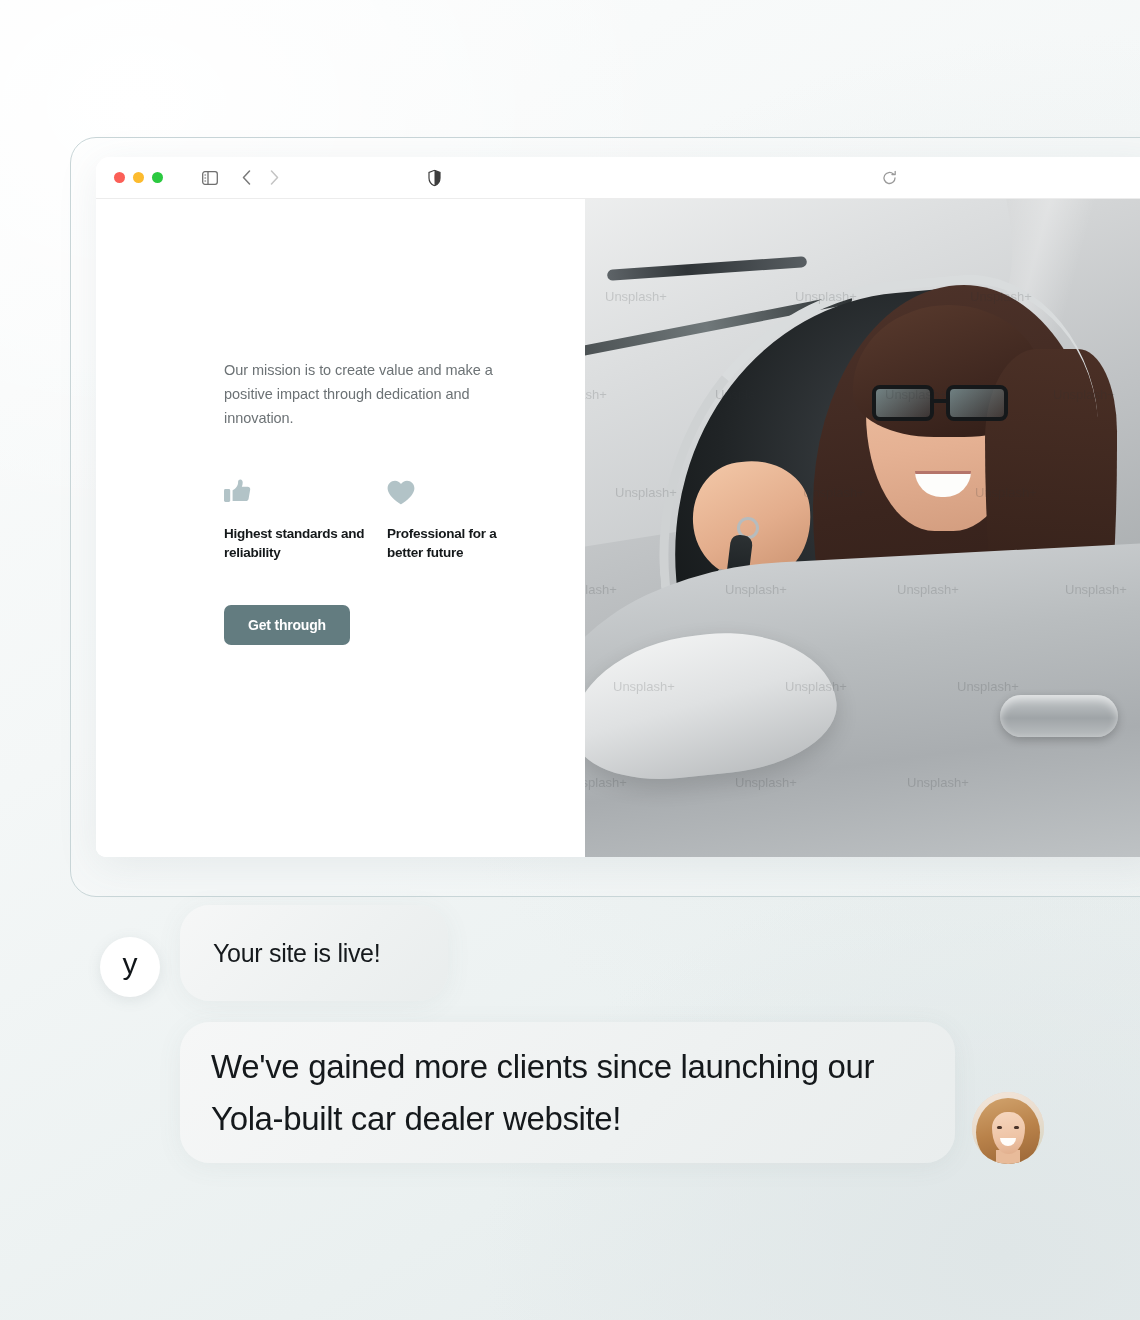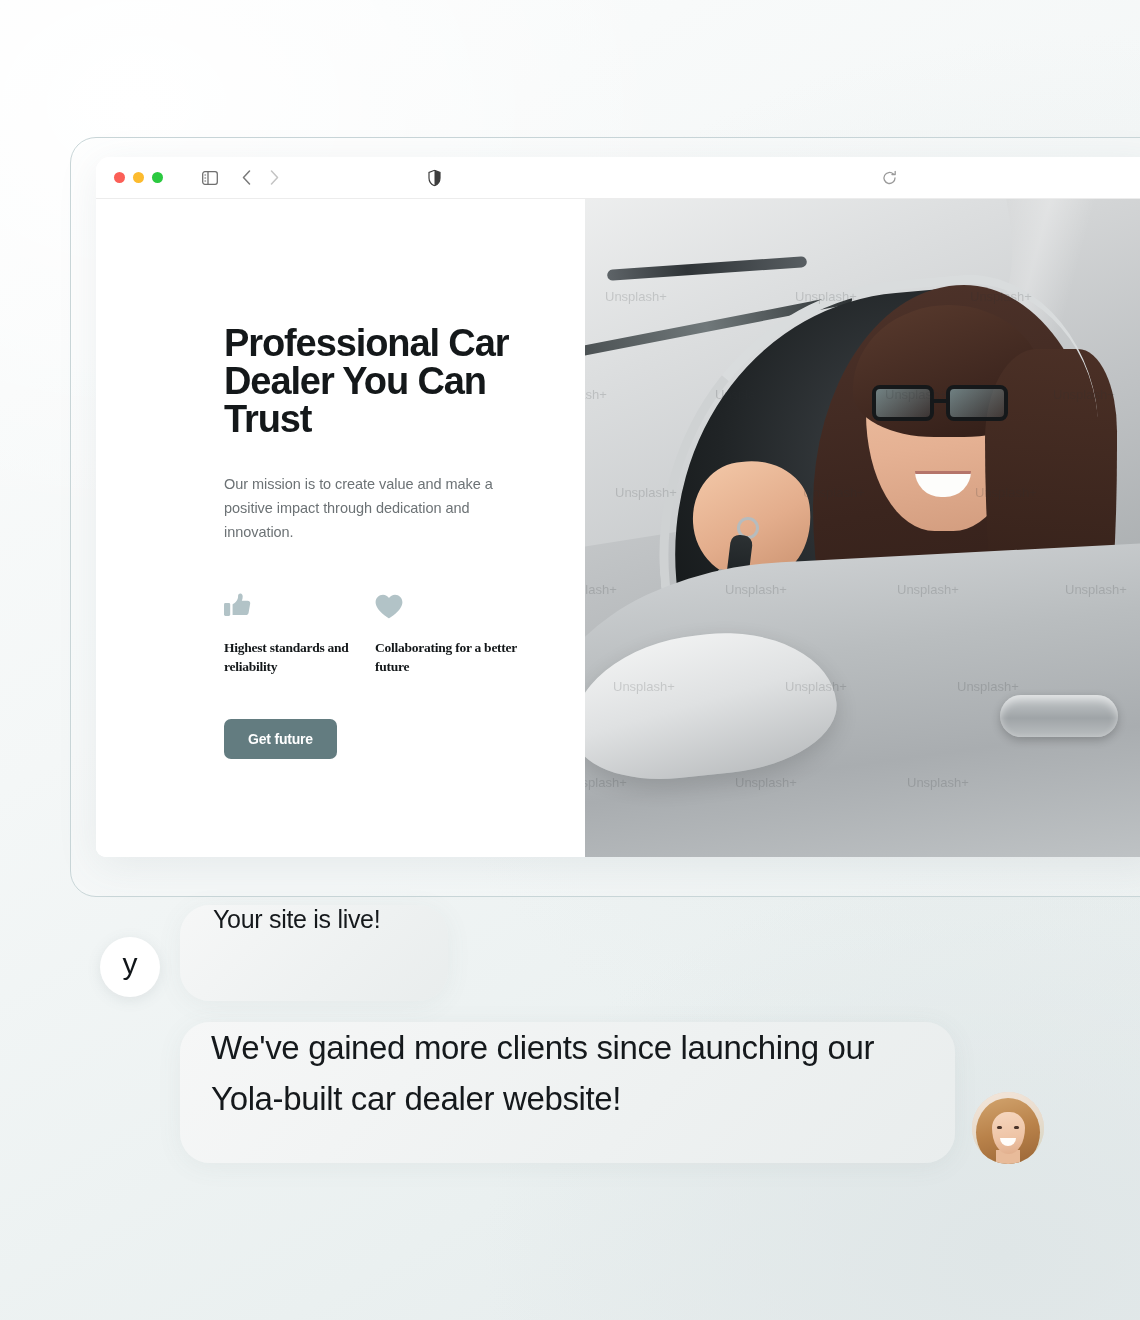--- a/index.html
+++ b/index.html
@@ -151,22 +151,21 @@
     font-size: 14.5px;
     line-height: 1.65;
     color: #6c7275;
     max-width: 285px;
     letter-spacing: -0.05px;
   }
 
   .features {
     margin-top: 44px;
     display: flex;
-    gap: 6px;
-    font-family: Liberation Serif, serif;
+    gap: 18px;
   }
   .feature {
     width: 145px;
   }
   .feature-icon {
     height: 30px;
     display: flex;
     align-items: flex-end;
     color: #b2c3c7;
   }
@@ -434,21 +433,21 @@
     top: -3px;
   }
 
   .bubble {
     position: absolute;
     background: linear-gradient(135deg, #f6f7f7 0%, #eef1f1 60%, #e9eded 100%);
     border-radius: 30px;
     z-index: 3;
     box-shadow: 0 4px 26px rgba(95,115,120,0.07);
     display: flex;
-    align-items: flex-start;
+    align-items: center;
   }
 
   .bubble-short {
     left: 180px;
     top: 905px;
     width: 268px;
     height: 96px;
     padding: 0 33px;
   }
   .bubble-short .bubble-text {
@@ -573,47 +572,46 @@
       <svg width="15" height="15" viewBox="0 0 15 15" fill="none">
         <path d="M13 7.5a5.5 5.5 0 1 1-1.7-4" stroke="currentColor" stroke-width="1.3" stroke-linecap="round" fill="none"></path>
         <path d="M13.2 0.8v3.2h-3.2" stroke="currentColor" stroke-width="1.3" stroke-linecap="round" stroke-linejoin="round" fill="none"></path>
       </svg>
     </span>
   </div>
 
   <div class="page-content">
 
     <div class="hero-left">
-      <h1 class="hero-headline">Professional Car Dealer You Can Trust</h1>
       <p class="hero-subtext">Our mission is to create value and make a positive impact through dedication and innovation.</p>
 
       <div class="features">
 
         <div class="feature">
           <div class="feature-icon">
             <svg width="27" height="26" viewBox="0 0 27 26" fill="currentColor">
               <rect x="0" y="10" width="6.2" height="13" rx="1.4"></rect>
               <path d="M8.6 23V11.2c2.5-1.1 4.2-2.9 5-5.1.4-1.1.5-2.2.5-3.4 0-1.4 1.1-2.4 2.4-2.2 1.3.2 2.2 1.4 2.2 2.9 0 1.5-.3 3-.9 4.3h5.8c1.6 0 2.9 1.3 2.6 2.9l-1.6 9.1c-.25 1.4-1.45 2.3-2.85 2.3H8.6z"></path>
             </svg>
           </div>
           <div class="feature-label">Highest standards and reliability</div>
         </div>
 
         <div class="feature">
           <div class="feature-icon">
             <svg width="28" height="25" viewBox="0 0 28 25" fill="currentColor">
               <path d="M14 24.3S0.6 16.6 0.6 8.2C0.6 3.9 3.9 0.7 8 0.7c2.5 0 4.7 1.3 6 3.3 1.3-2 3.5-3.3 6-3.3 4.1 0 7.4 3.2 7.4 7.5 0 8.4-13.4 16.1-13.4 16.1z"></path>
             </svg>
           </div>
-          <div class="feature-label">Collaborating for a better future</div>
+          <div class="feature-label">Professional for a better future</div>
         </div>
 
       </div>
 
-      <button class="cta-button">Get future</button>
+      <button class="cta-button">Get through</button>
     </div>
 
     <div class="hero-right">
       <div class="photo">
         <div class="car-roof"></div>
         <div class="roof-rail"></div>
         <div class="cabin"></div>
 
         <div class="woman">
           <div class="w-hair-back"></div>

